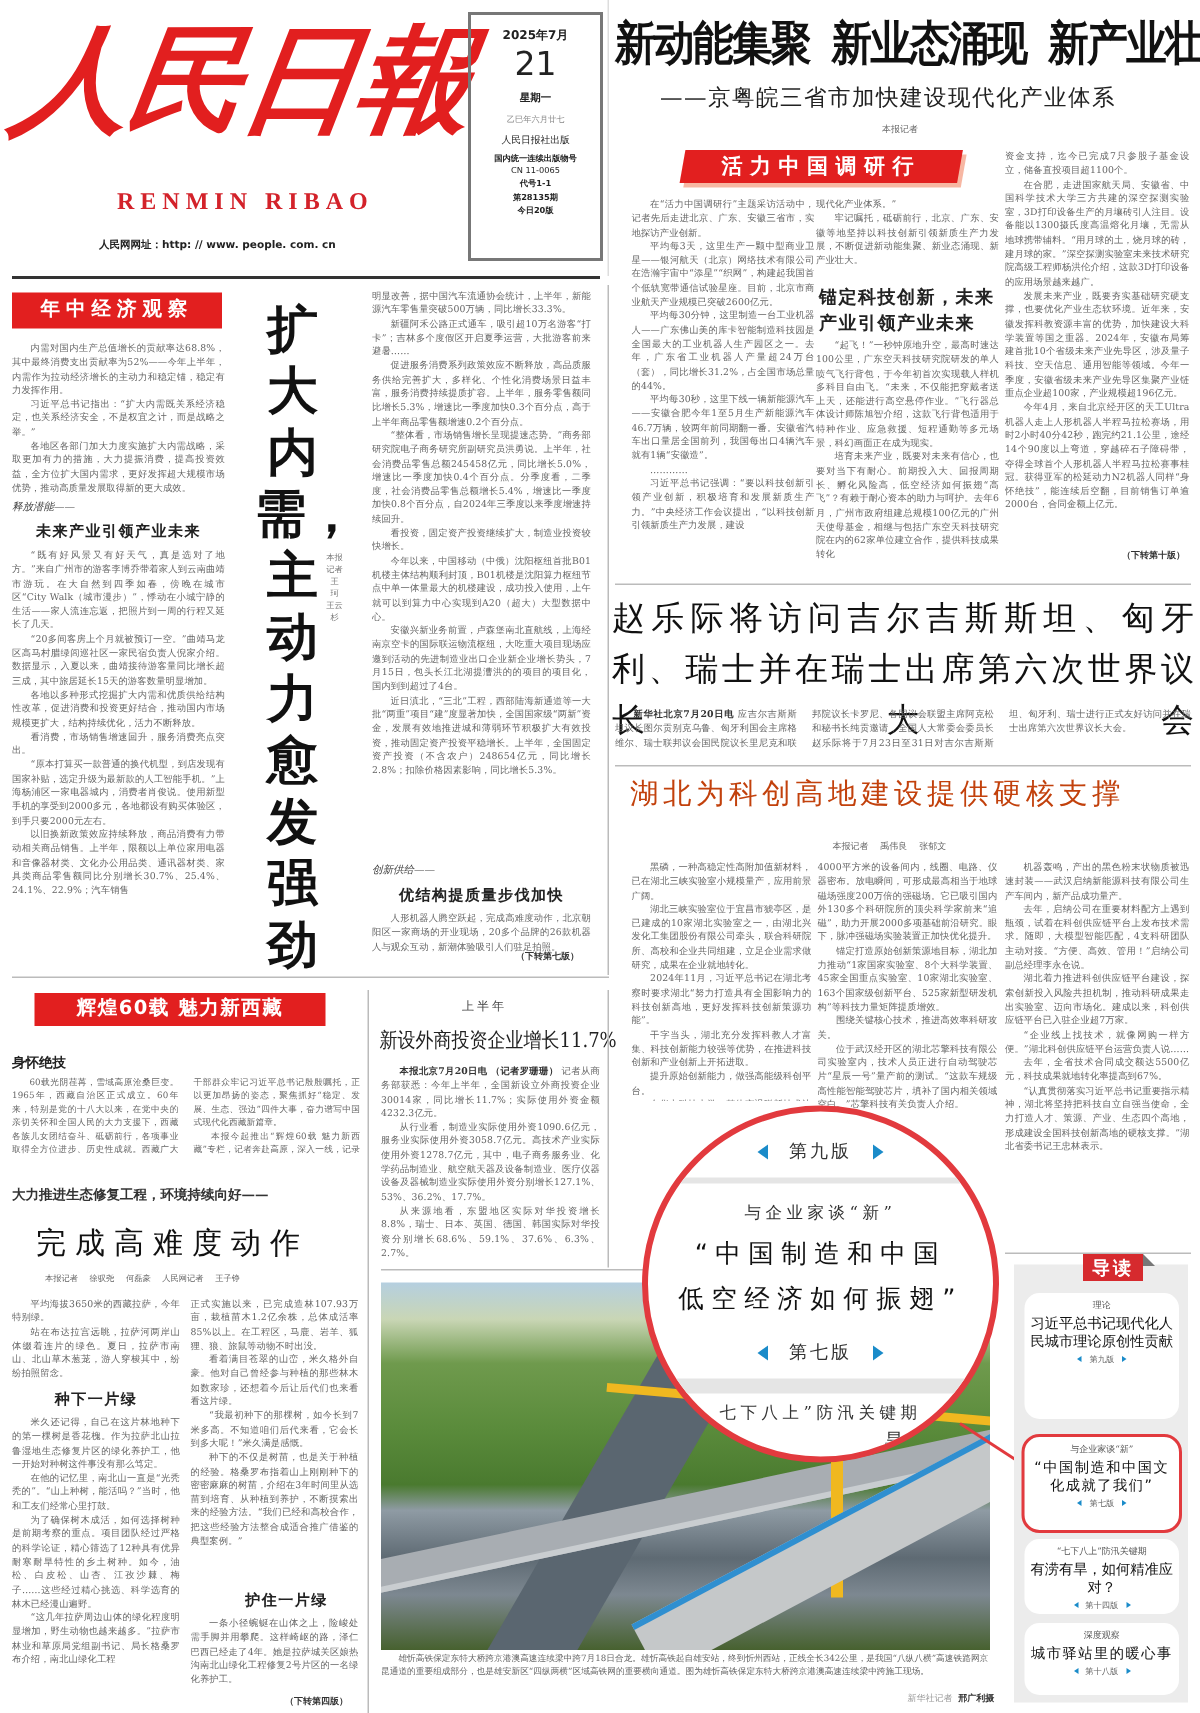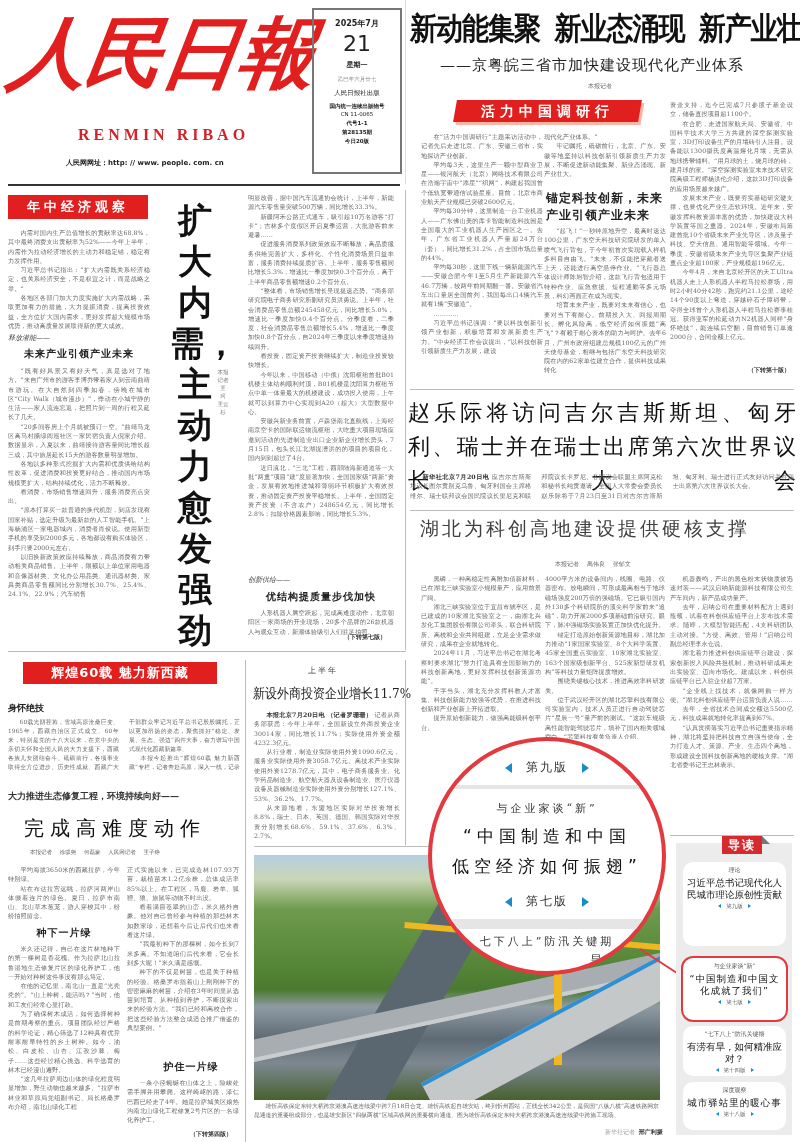--- a/index.html
+++ b/index.html
@@ -37,21 +37,21 @@
   #tibet-banner { left: 23px; top: 662px; width: 194px; height: 22px; font-size: 13px; line-height: 22px; letter-spacing: 1px; }
 
   #vertical-headline { left: 170px; top: 200px; width: 50px; font-family: "DejaVu Sans", sans-serif; font-weight: bold; font-size: 34px; line-height: 41px; color: #111; text-align: center; }
   #vertical-byline { left: 217px; top: 368px; width: 12px; font-size: 5.5px; line-height: 8px; color: #777; text-align: center; }
 
   .subhead-italic { font-size: 7px; color: #444; font-style: italic; }
   .subhead-bold { font-family: "DejaVu Sans", sans-serif; font-weight: bold; font-size: 10px; color: #222; text-align: center; letter-spacing: 1px; }
 
   #center-section-head { font-family: "DejaVu Sans", sans-serif; font-weight: bold; color: #222; font-size: 12px; letter-spacing: 1px; }
   #zhao-headline { left: 408px; top: 396px; width: 390px; font-size: 22px; line-height: 34px; color: #111; letter-spacing: 2px; text-align: justify; text-align-last: justify; }
-  #hubei-headline { left: 420px; top: 516px; width: 372px; font-family: "DejaVu Sans", sans-serif; font-size: 19px; color: #404040; letter-spacing: 3px; white-space: nowrap; }
+  #hubei-headline { left: 420px; top: 516px; width: 372px; font-family: "DejaVu Sans", sans-serif; font-size: 19px; color: #c2410c; letter-spacing: 3px; white-space: nowrap; }
   #hubei-byline { left: 555px; top: 560px; font-size: 6px; color: #666; word-spacing: 6px; }
 
   #foreign-invest-kicker { left: 308px; top: 665px; font-size: 8px; color: #444; letter-spacing: 2px; }
   #foreign-invest-title { left: 253px; top: 684px; font-family: "DejaVu Sans", sans-serif; font-size: 12px; color: #222; white-space: nowrap; transform: scaleY(1.15); transform-origin: top left; }
   #foreign-invest-title .pct { font-family: "DejaVu Serif", serif; }
 
   #tibet-kicker { left: 8px; top: 790px; font-size: 9px; color: #333; font-weight: bold; white-space: nowrap; }
   #tibet-title { left: 24px; top: 815px; font-size: 20px; color: #111; letter-spacing: 6px; font-family: "DejaVu Sans", sans-serif; white-space: nowrap; }
   #tibet-byline { left: 30px; top: 849px; font-size: 5.5px; color: #666; word-spacing: 6px; white-space: nowrap; }
   #kailan { left: 8px; top: 702px; font-size: 9px; font-family: "DejaVu Sans", sans-serif; font-weight: bold; color: #222; }

